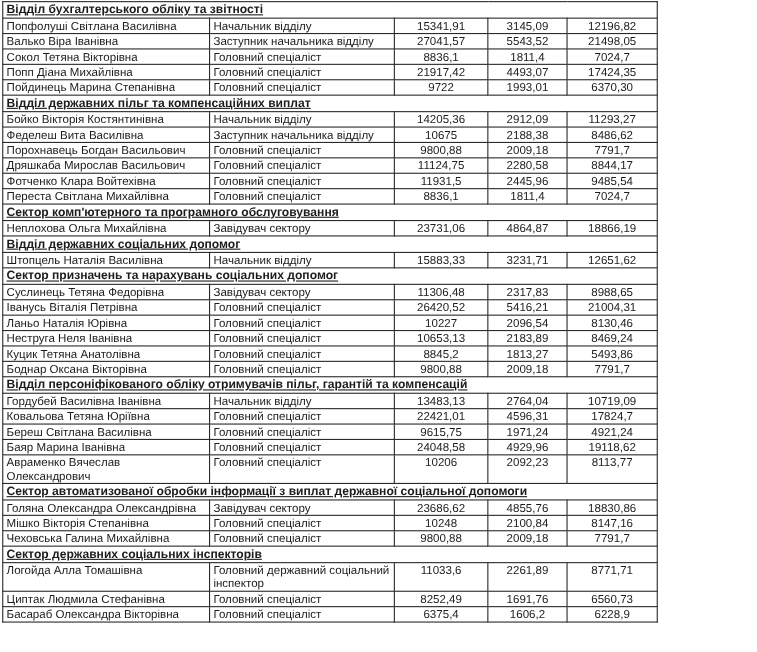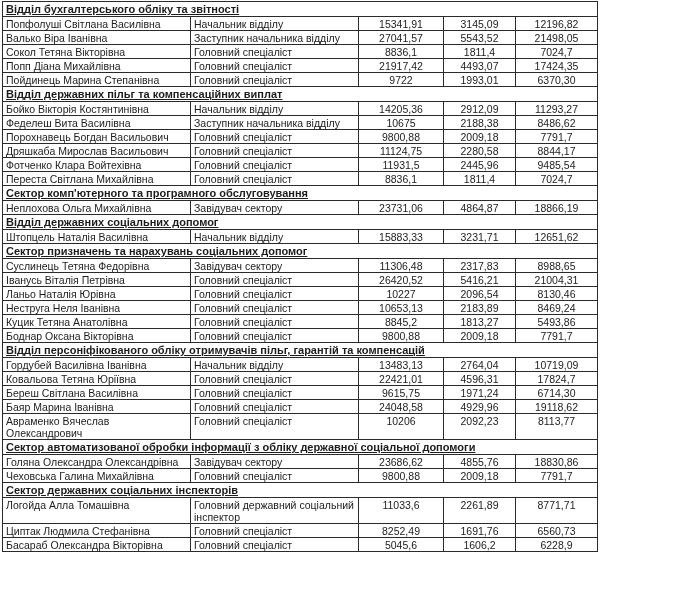--- a/index.html
+++ b/index.html
@@ -226,47 +226,54 @@
           <td>Головний спеціаліст</td>
           <td class="num">22421,01</td>
           <td class="num">4596,31</td>
           <td class="num">17824,7</td>
         </tr>
         <tr>
           <td>Береш Світлана Василівна</td>
           <td>Головний спеціаліст</td>
           <td class="num">9615,75</td>
           <td class="num">1971,24</td>
-          <td class="num">6714,30</td>
+          <td class="num">4921,24</td>
         </tr>
         <tr>
           <td>Баяр Марина Іванівна</td>
           <td>Головний спеціаліст</td>
           <td class="num">24048,58</td>
           <td class="num">4929,96</td>
           <td class="num">19118,62</td>
         </tr>
         <tr>
           <td>Авраменко Вячеслав Олександрович</td>
           <td>Головний спеціаліст</td>
           <td class="num">10206</td>
           <td class="num">2092,23</td>
           <td class="num">8113,77</td>
         </tr>
         <tr class="section-row">
-          <td colspan="5">Сектор автоматизованої обробки інформації з обліку державної соціальної допомоги</td>
+          <td colspan="5">Сектор автоматизованої обробки інформації з виплат державної соціальної допомоги</td>
         </tr>
         <tr>
           <td>Голяна Олександра Олександрівна</td>
           <td>Завідувач сектору</td>
           <td class="num">23686,62</td>
           <td class="num">4855,76</td>
           <td class="num">18830,86</td>
         </tr>
         <tr>
+          <td>Мішко Вікторія Степанівна</td>
+          <td>Головний спеціаліст</td>
+          <td class="num">10248</td>
+          <td class="num">2100,84</td>
+          <td class="num">8147,16</td>
+        </tr>
+        <tr>
           <td>Чеховська Галина Михайлівна</td>
           <td>Головний спеціаліст</td>
           <td class="num">9800,88</td>
           <td class="num">2009,18</td>
           <td class="num">7791,7</td>
         </tr>
         <tr class="section-row">
           <td colspan="5">Сектор державних соціальних інспекторів</td>
         </tr>
         <tr>
@@ -279,19 +286,19 @@
         <tr>
           <td>Циптак Людмила Стефанівна</td>
           <td>Головний спеціаліст</td>
           <td class="num">8252,49</td>
           <td class="num">1691,76</td>
           <td class="num">6560,73</td>
         </tr>
         <tr>
           <td>Басараб Олександра Вікторівна</td>
           <td>Головний спеціаліст</td>
-          <td class="num">5045,6</td>
+          <td class="num">6375,4</td>
           <td class="num">1606,2</td>
           <td class="num">6228,9</td>
         </tr>
       </tbody>
   </table>
 </div>
 
 </body></html>

